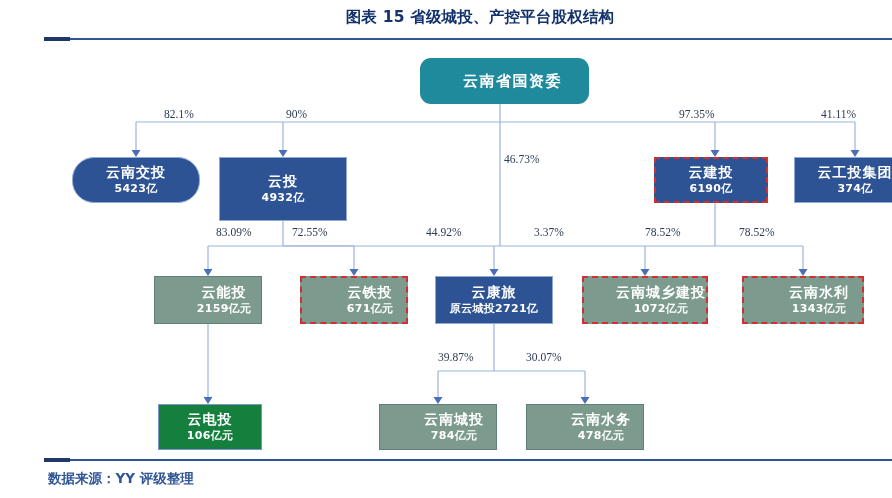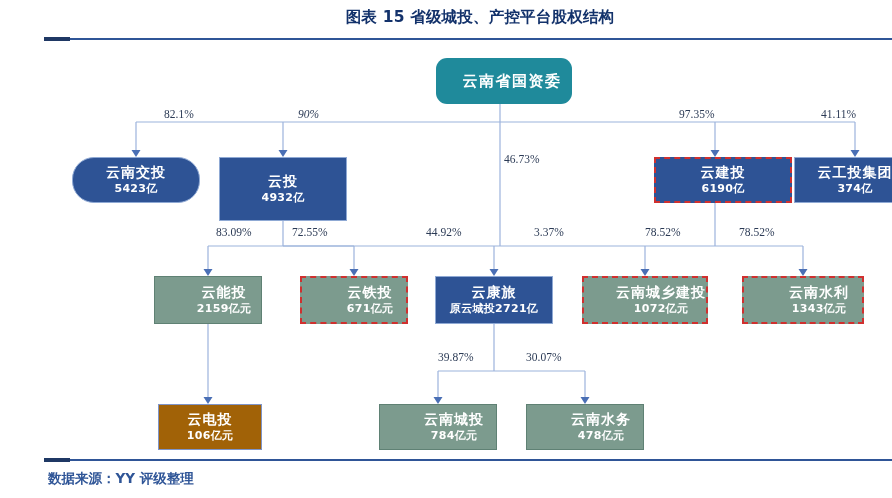--- a/index.html
+++ b/index.html
@@ -71,21 +71,21 @@
   .node.blue{
     background:#2e5395;
     border:1px solid #8fa9d4;
   }
   .node.green{
     background:#7c9b8e;
     border:1px solid #5f8174;
     padding-left:32px;
   }
   .node.lightblue{
-    background:#a16207;
+    background:#15803d;
     border:1px solid #7e94c9;
   }
   .node.dashed{
     border:2px dashed #d0302f;
   }
   .node.dashed.blue{background:#2e5395;}
   .node.dashed.green{background:#7c9b8e;}
 
   
   .pct{
@@ -137,32 +137,32 @@
       <path d="M169.5,397 L178.5,397 L174,404 Z" fill="#4a6fb5"></path>
       <line x1="460" y1="324" x2="460" y2="371" stroke="#9cb3dc" stroke-width="1.2"></line>
       <line x1="404" y1="371" x2="551" y2="371" stroke="#9cb3dc" stroke-width="1.2"></line>
       <line x1="404" y1="371" x2="404" y2="397" stroke="#9cb3dc" stroke-width="1.2"></line>
       <path d="M399.5,397 L408.5,397 L404,404 Z" fill="#4a6fb5"></path>
       <line x1="551" y1="371" x2="551" y2="397" stroke="#9cb3dc" stroke-width="1.2"></line>
       <path d="M546.5,397 L555.5,397 L551,404 Z" fill="#4a6fb5"></path>
     </svg>
 
   <div id="nodes-layer">
-      <div class="node root" style="left: 402px; top: 58px; width: 136px; height: 46px; padding-left: 16px;">
+      <div class="node root" style="left: 386px; top: 58px; width: 169px; height: 46px; padding-left: 16px;">
         <div class="n1">云南省国资委</div>
       </div>
       <div class="node blue" style="left: 38px; top: 157px; width: 128px; height: 46px; border-radius: 22px;">
         <div class="n1">云南交投</div>
         <div class="n2">5423亿</div>
       </div>
       <div class="node blue" style="left: 185px; top: 157px; width: 128px; height: 64px;">
         <div class="n1">云投</div>
         <div class="n2">4932亿</div>
       </div>
-      <div class="node blue dashed" style="left: 620px; top: 157px; width: 138px; height: 46px;">
+      <div class="node blue dashed" style="left: 620px; top: 157px; width: 114px; height: 46px;">
         <div class="n1">云建投</div>
         <div class="n2">6190亿</div>
       </div>
       <div class="node blue" style="left: 760px; top: 157px; width: 122px; height: 46px;">
         <div class="n1">云工投集团</div>
         <div class="n2">374亿</div>
       </div>
       <div class="node green" style="left: 120px; top: 276px; width: 108px; height: 48px;">
         <div class="n1">云能投</div>
         <div class="n2">2159亿元</div>
@@ -191,21 +191,21 @@
         <div class="n1">云南城投</div>
         <div class="n2">784亿元</div>
       </div>
       <div class="node green" style="left: 492px; top: 404px; width: 118px; height: 46px;">
         <div class="n1">云南水务</div>
         <div class="n2">478亿元</div>
       </div>
     </div>
   <div id="labels-layer">
       <div class="pct" style="left: 110px; top: 108px; padding-left: 20px;">82.1%</div>
-      <div class="pct" style="left: 264px; top: 108px; font-style: italic;">90%</div>
+      <div class="pct" style="left: 252px; top: 108px;">90%</div>
       <div class="pct" style="left: 645px; top: 108px;">97.35%</div>
       <div class="pct" style="left: 787px; top: 108px;">41.11%</div>
       <div class="pct" style="left: 470px; top: 153px;">46.73%</div>
       <div class="pct" style="left: 182px; top: 226px;">83.09%</div>
       <div class="pct" style="left: 258px; top: 226px;">72.55%</div>
       <div class="pct" style="left: 392px; top: 226px;">44.92%</div>
       <div class="pct" style="left: 500px; top: 226px;">3.37%</div>
       <div class="pct" style="left: 611px; top: 226px;">78.52%</div>
       <div class="pct" style="left: 705px; top: 226px;">78.52%</div>
       <div class="pct" style="left: 404px; top: 351px;">39.87%</div>

